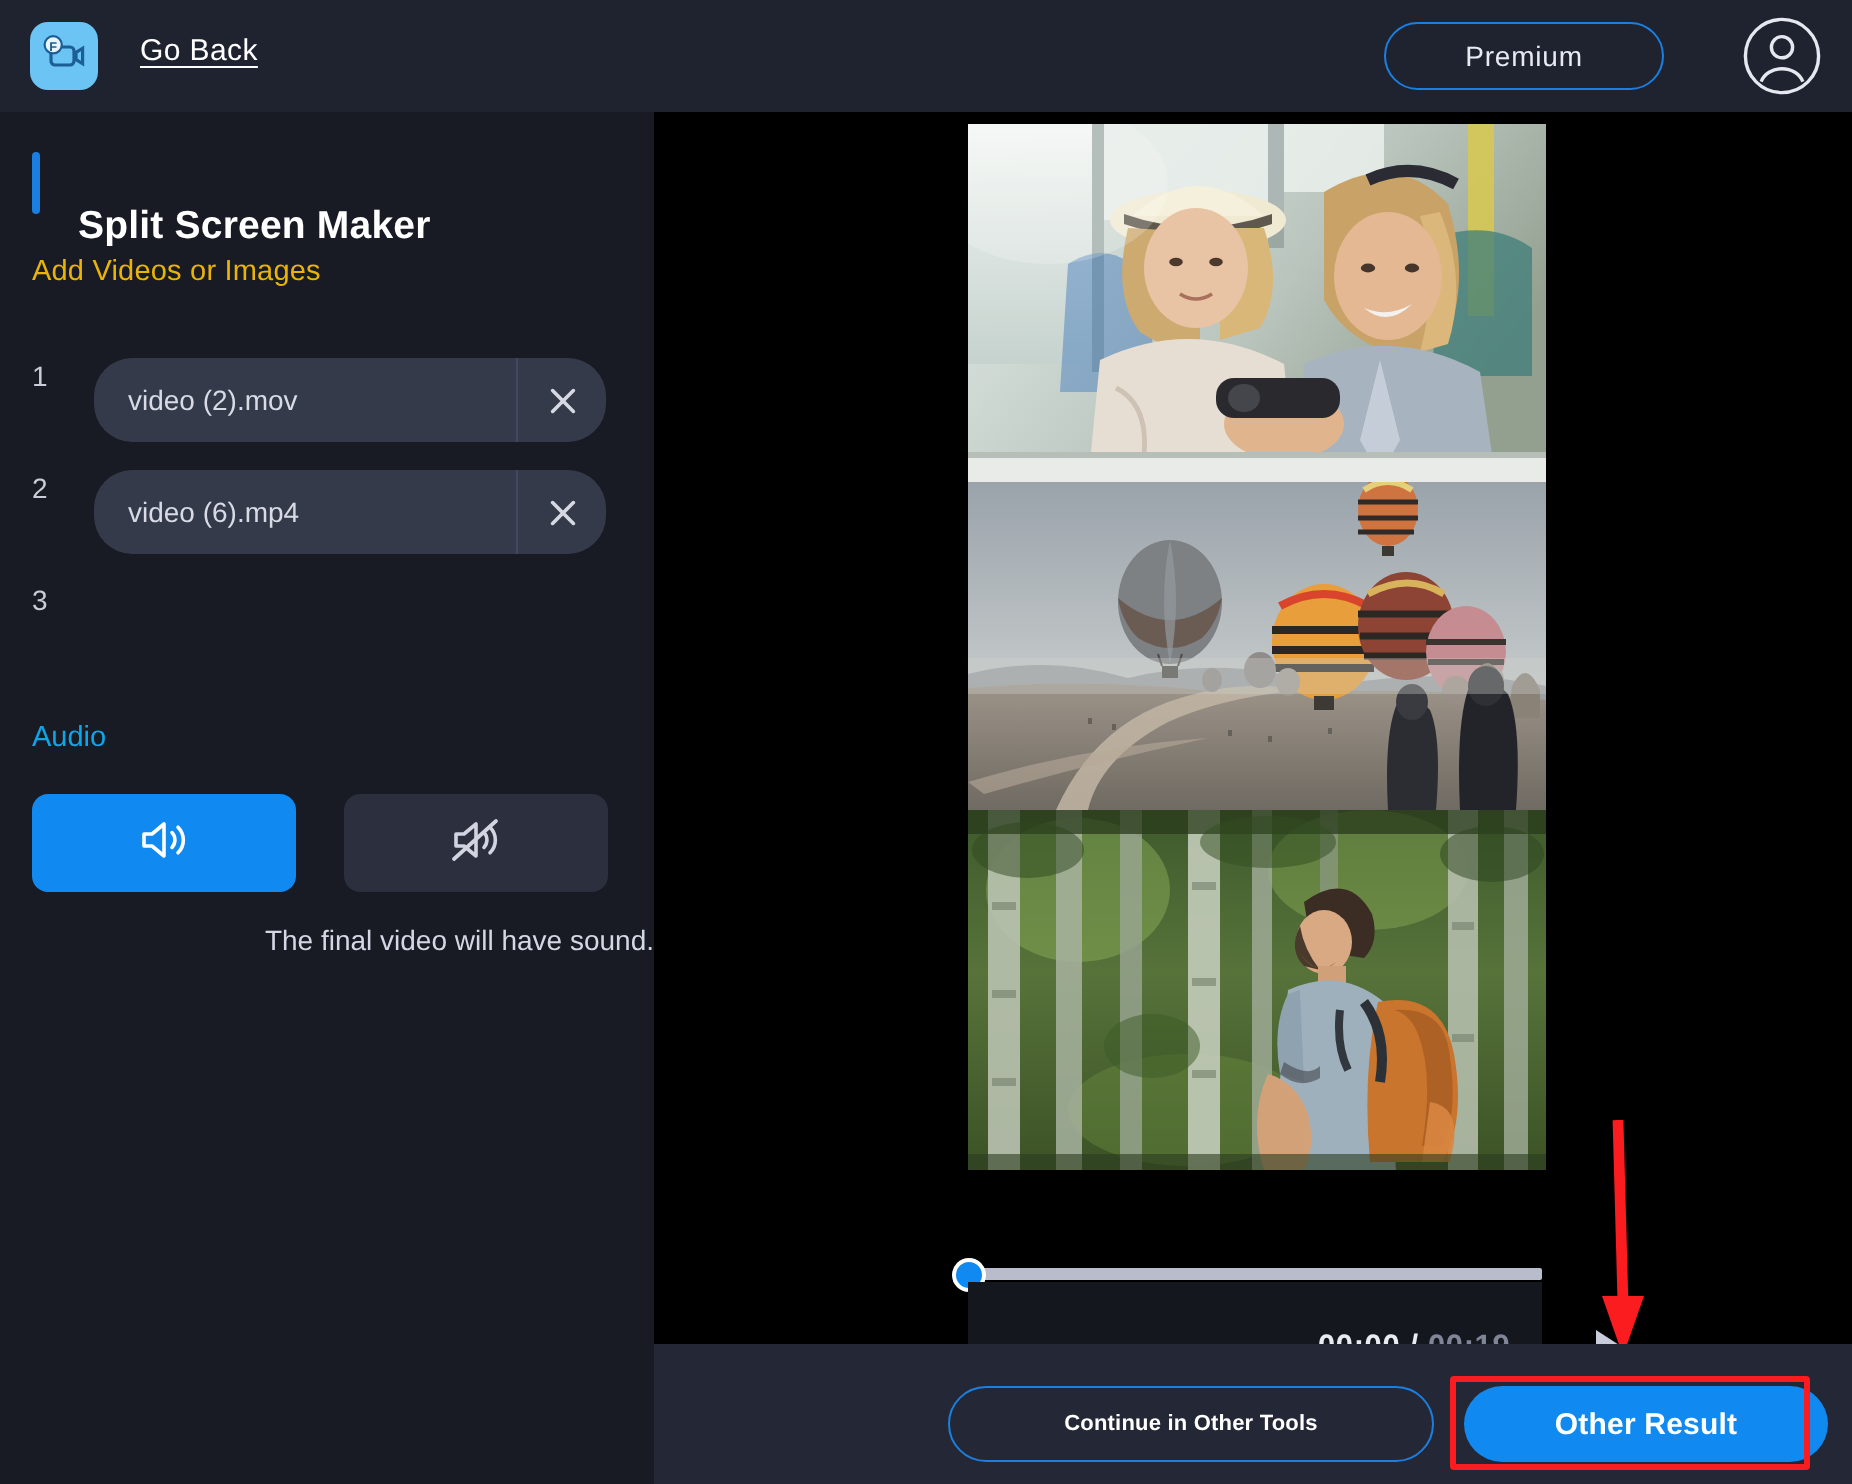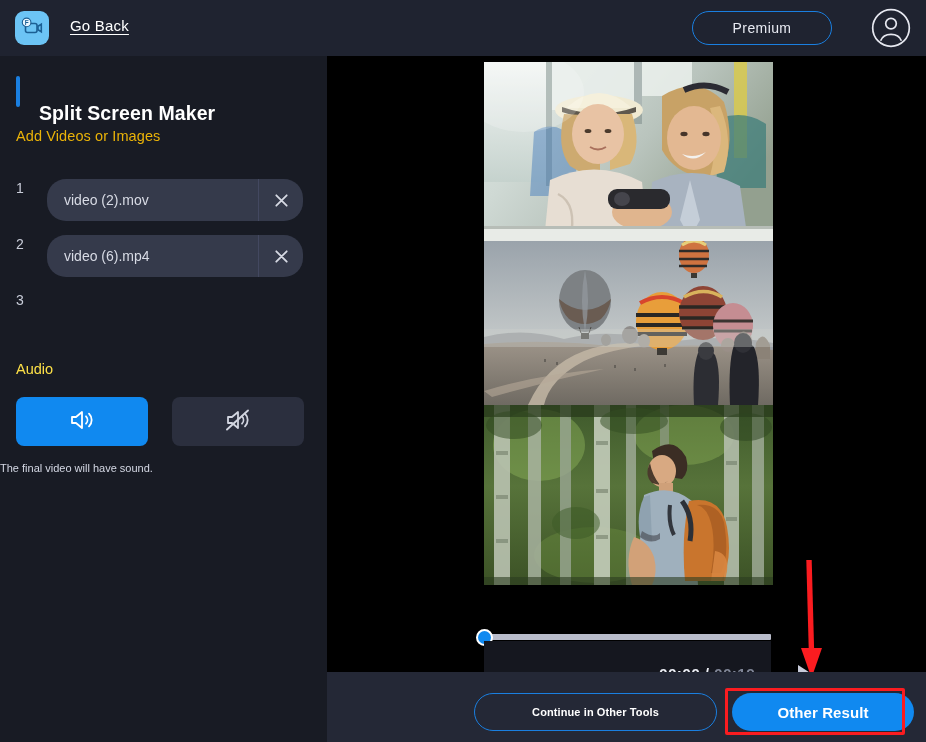--- a/index.html
+++ b/index.html
@@ -79,37 +79,37 @@
     flex: 1; padding-left: 17px; font-size: 14px; color: #d8dbe5;
     white-space: nowrap; overflow: hidden; text-overflow: ellipsis;
   }
   .file-remove {
     width: 45px; height: 42px; flex: none;
     display: flex; align-items: center; justify-content: center;
     border-left: 1px solid #434860; cursor: pointer;
   }
   #section-audio-label {
     position: absolute; left: 16px; top: 305px;
-    font-size: 14.5px; color: #fde047;
+    font-size: 14.5px; color: #0ea5e9;
   }
   #audio-on-btn {
     position: absolute; left: 16px; top: 341px;
     width: 132px; height: 49px; border-radius: 8px;
     background: #1089f0; border: none; cursor: pointer;
     display: flex; align-items: center; justify-content: center;
   }
   #audio-off-btn {
     position: absolute; left: 172px; top: 341px;
     width: 132px; height: 49px; border-radius: 8px;
     background: #2b2f3e; border: none; cursor: pointer;
     display: flex; align-items: center; justify-content: center;
   }
   #audio-hint {
     position: absolute; left: 0; top: 406px; width: 327px;
-    text-align: left; font-size: 11px; color: #d4d8e4;
+    text-align: right; font-size: 14px; color: #d4d8e4;
   }
 
   
   #stage {
     position: absolute; left: 327px; top: 56px;
     width: 599px; height: 616px; background: #000;
   }
   #video-stack {
     position: absolute; left: 157px; top: 6px;
     width: 289px; height: 575px; overflow: hidden;

